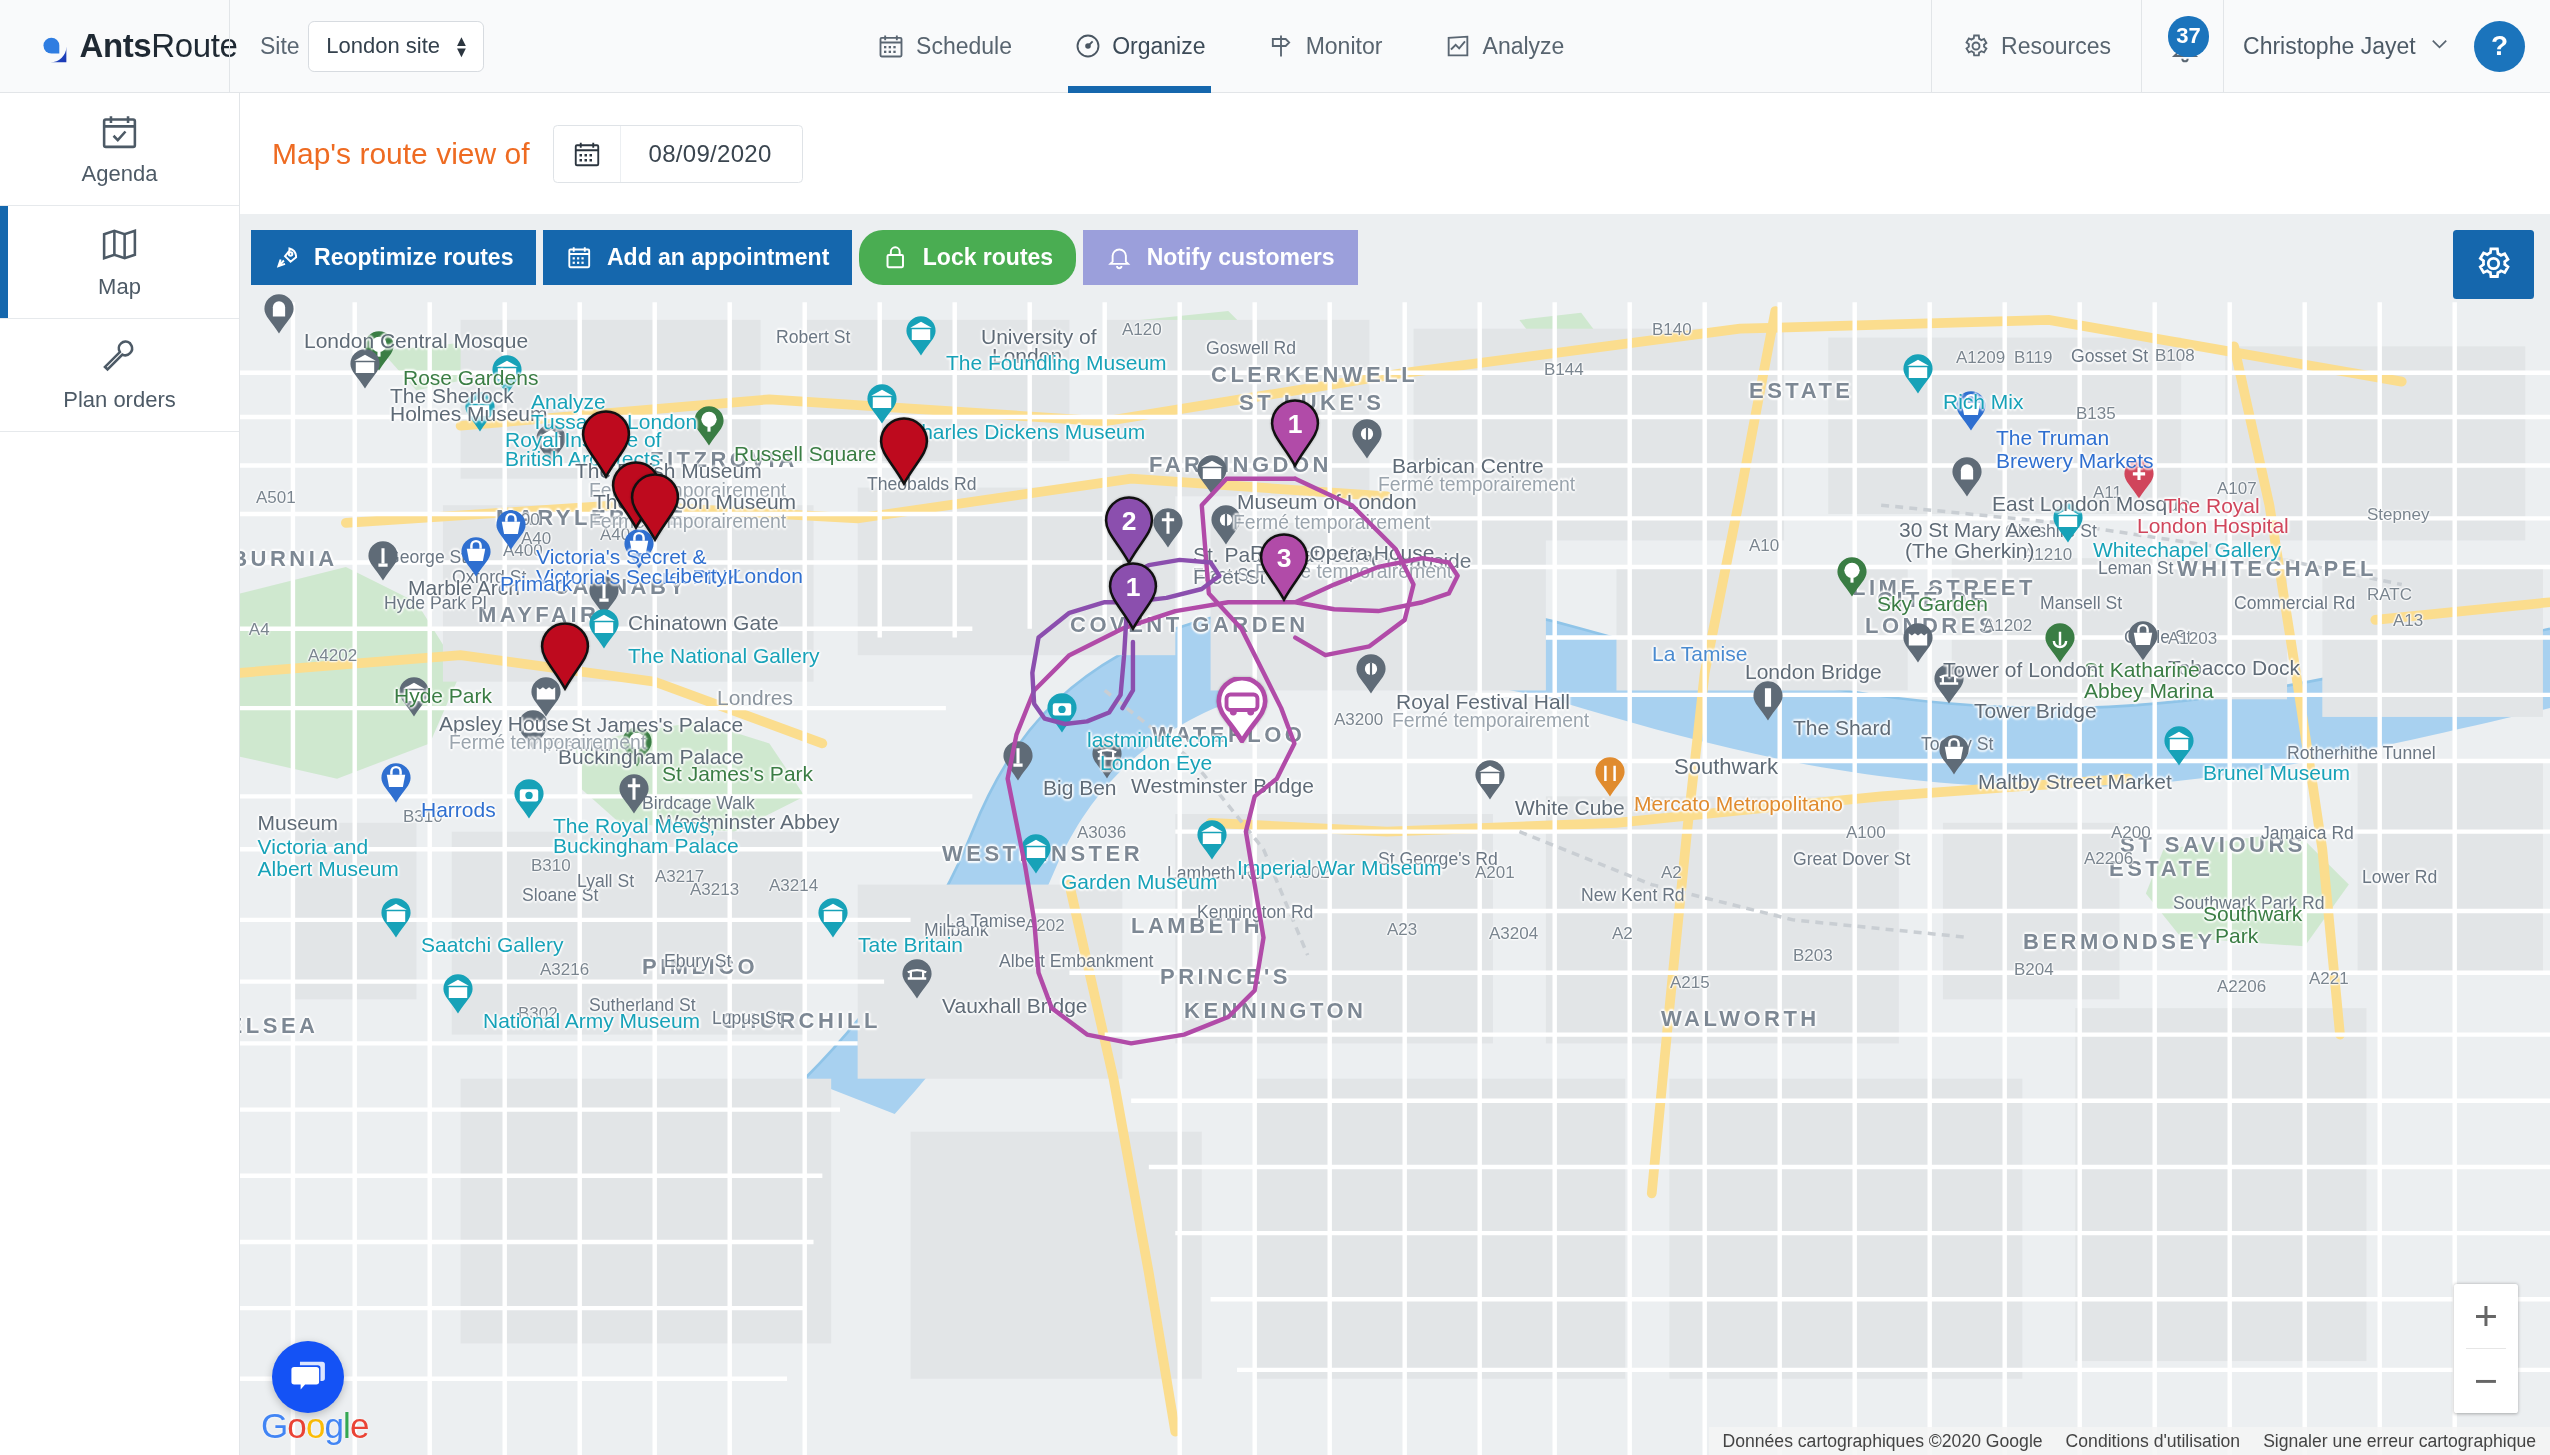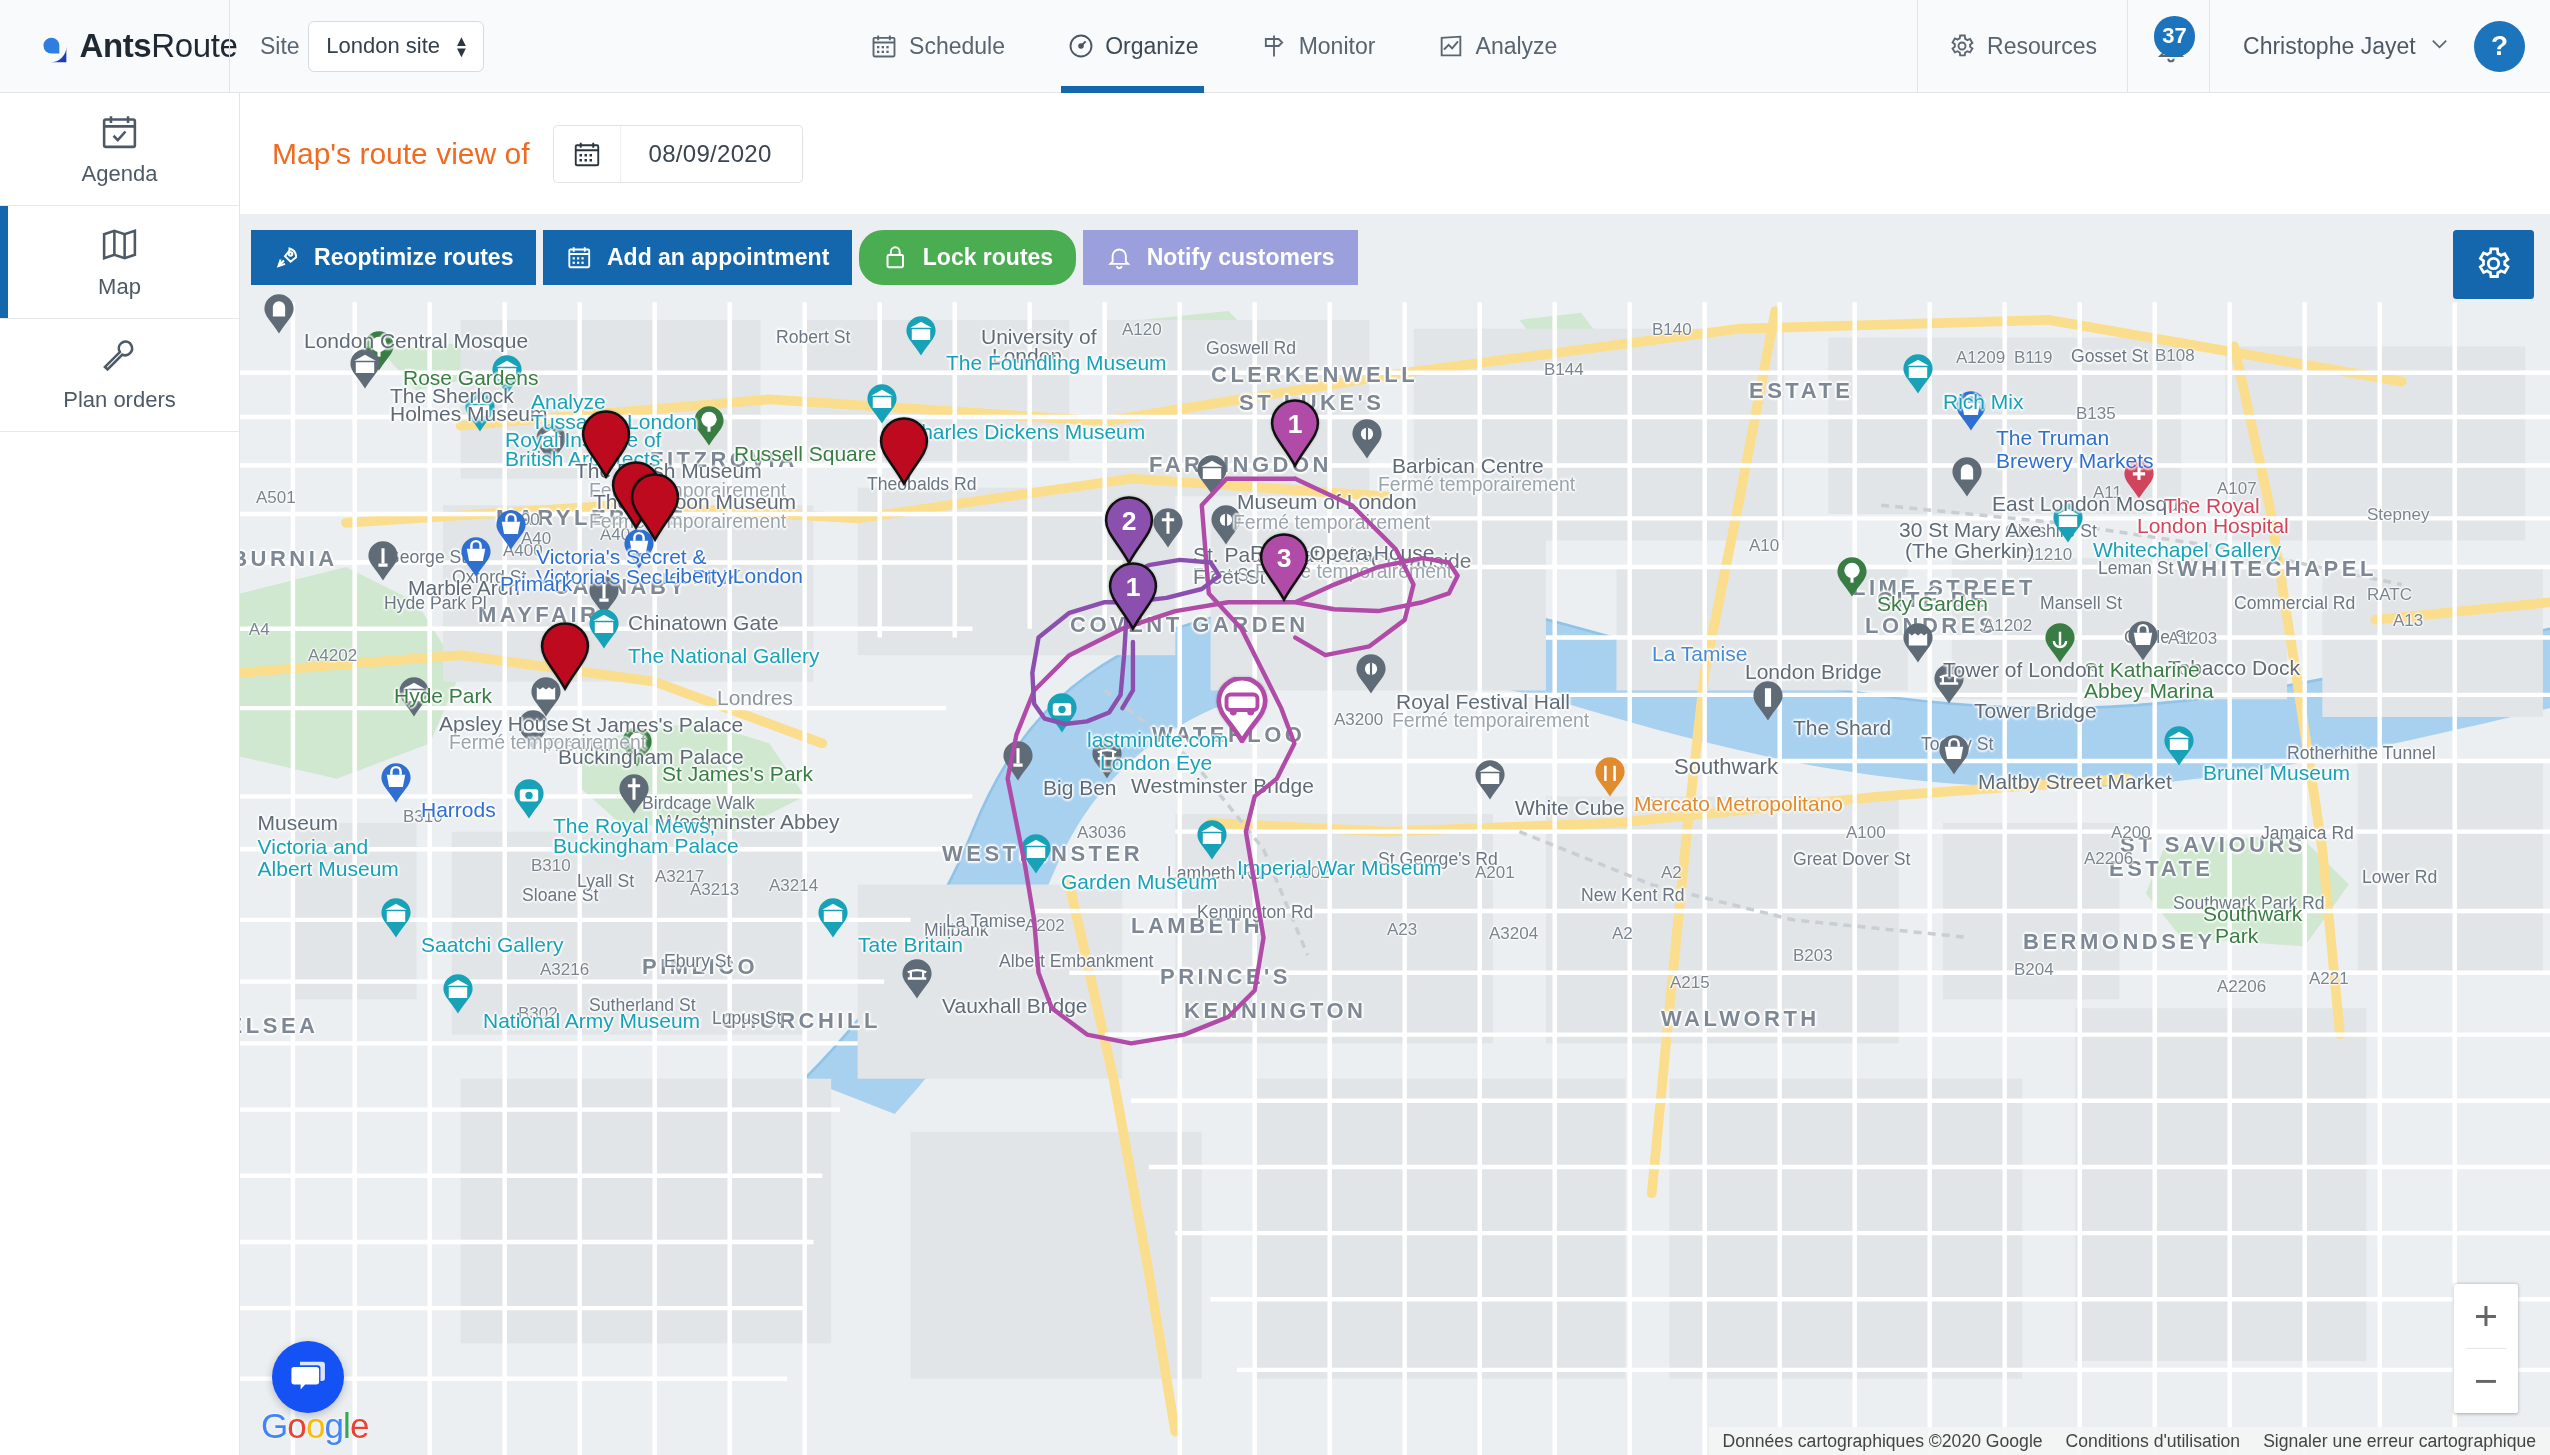--- a/index.html
+++ b/index.html
@@ -59,21 +59,21 @@
     position: relative; height: 93px; display: flex; align-items: center;
     padding: 0 26.5px; border-left: 0.9px solid #e2e5e8; cursor: pointer;
   }
   .bell-badge {
     position: absolute; top: 16px; right: 14px; background: #1b74bc; color: #fff;
     min-width: 41px; height: 41px; border-radius: 20px; font-size: 22px; font-weight: 600;
     display: flex; align-items: center; justify-content: center; padding: 0 6.2px;
   }
   .user-zone {
     display: flex; align-items: center; gap: 12.4px; font-size: 23px; color: #4d5a66;
-    height: 93px; padding: 0 23px 0 33px; border-left: 0.9px solid #e2e5e8; cursor: pointer;
+    height: 93px; padding: 0 23px 0 19px; border-left: 0.9px solid #e2e5e8; cursor: pointer;
   }
   .help-btn {
     width: 51px; height: 51px; border-radius: 50%; background: #1b74bc; color: #fff;
     font-size: 28px; font-weight: 700; display: flex; align-items: center;
     justify-content: center; cursor: pointer;
   }
 
   
   .sidebar {
     position: absolute; top: 93px; left: 0; width: 240px; bottom: 0;

